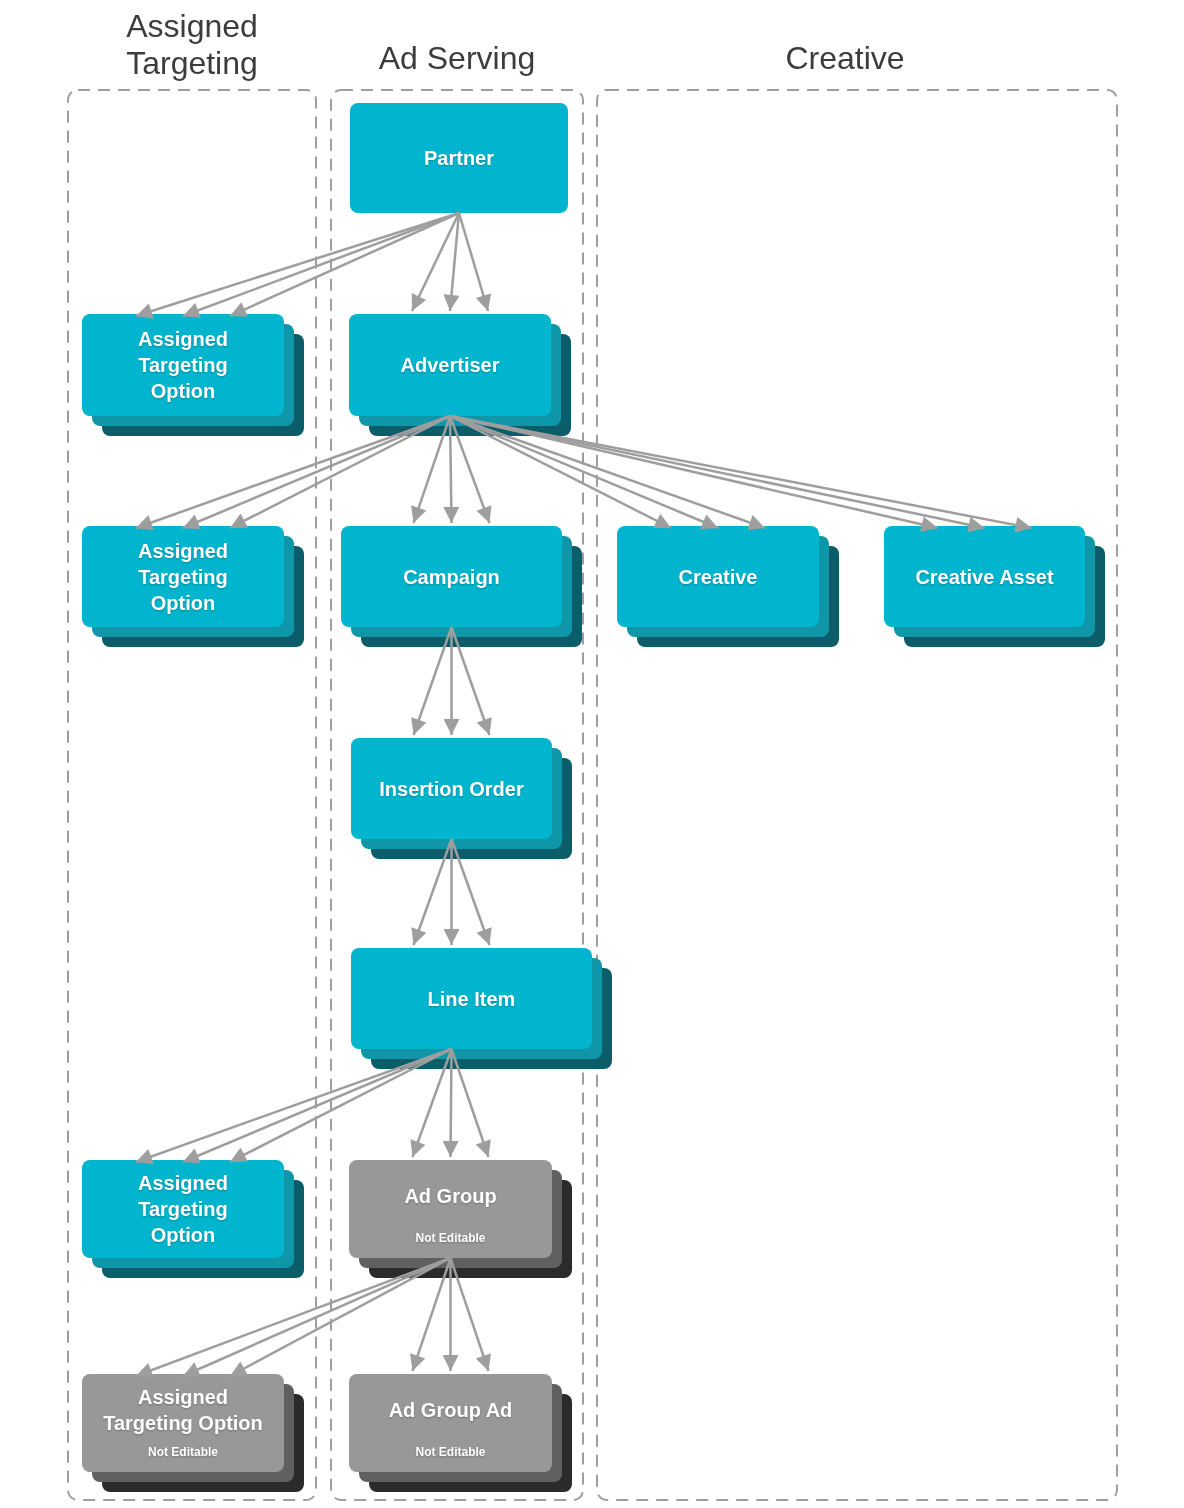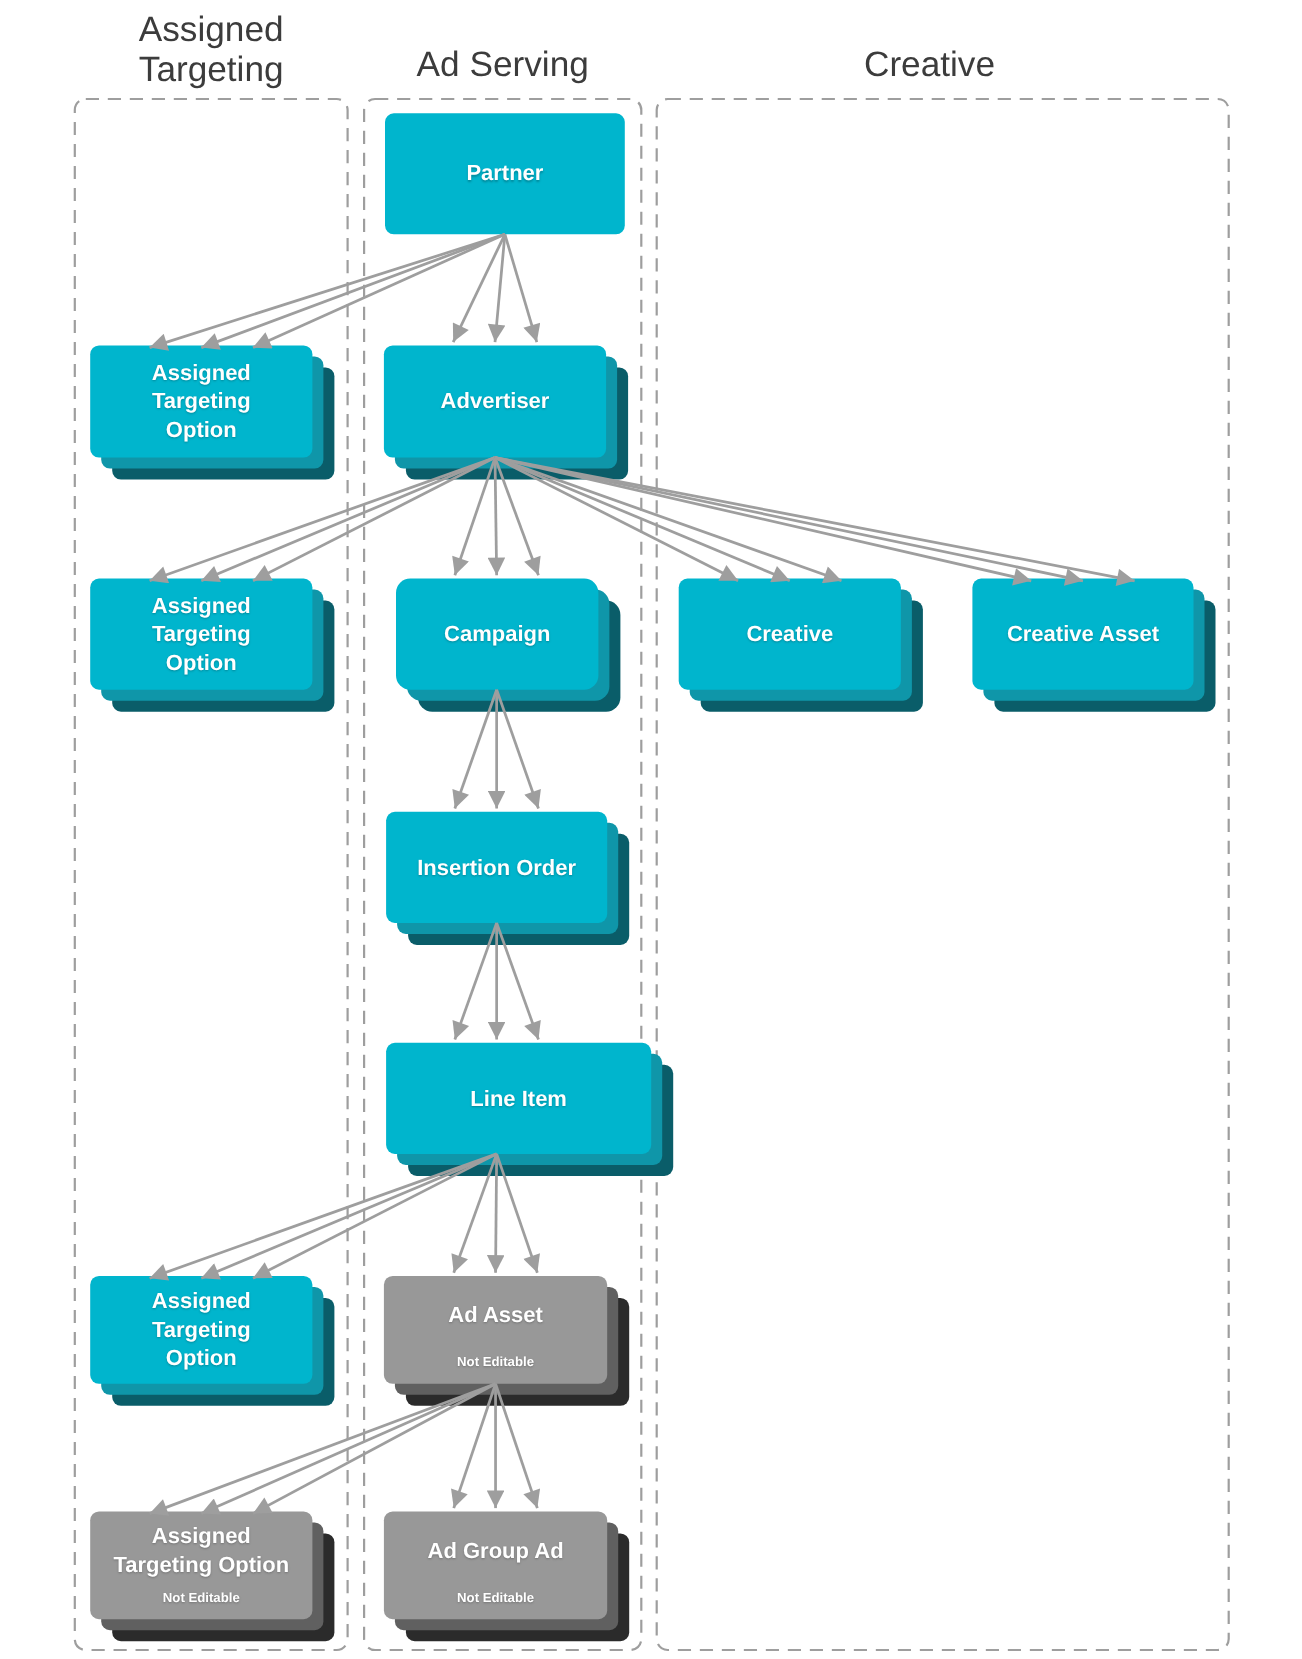--- a/index.html
+++ b/index.html
@@ -86,21 +86,21 @@
           <div>Advertiser</div>
         </div>
       </div>
       <div class="node cyan" style="left: 82px; top: 526px; width: 202px; height: 101px;">
         <div class="label">
           <div>Assigned</div>
           <div>Targeting</div>
           <div>Option</div>
         </div>
       </div>
-      <div class="node cyan" style="left: 360px; top: 526px; width: 184px; height: 101px; border-radius: 13px;">
+      <div class="node cyan" style="left: 341px; top: 526px; width: 221px; height: 101px;">
         <div class="label">
           <div>Campaign</div>
         </div>
       </div>
       <div class="node cyan" style="left: 617px; top: 526px; width: 202px; height: 101px;">
         <div class="label">
           <div>Creative</div>
         </div>
       </div>
       <div class="node cyan" style="left: 884px; top: 526px; width: 201px; height: 101px;">
@@ -120,21 +120,21 @@
       </div>
       <div class="node cyan" style="left: 82px; top: 1160px; width: 202px; height: 98px;">
         <div class="label">
           <div>Assigned</div>
           <div>Targeting</div>
           <div>Option</div>
         </div>
       </div>
       <div class="node gray" style="left: 349px; top: 1160px; width: 203px; height: 98px;">
         <div class="label">
-          <div>Ad Asset</div>
+          <div>Ad Group</div>
         </div>
         <div class="sub">Not Editable</div>
       </div>
       <div class="node gray" style="left: 82px; top: 1374px; width: 202px; height: 98px;">
         <div class="label">
           <div>Assigned</div>
           <div>Targeting Option</div>
         </div>
         <div class="sub">Not Editable</div>
       </div>

